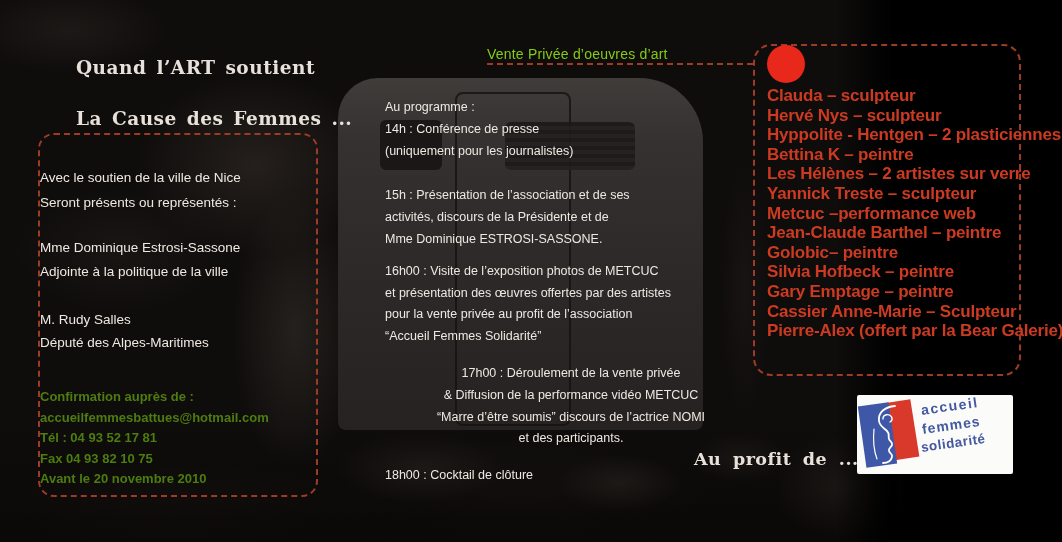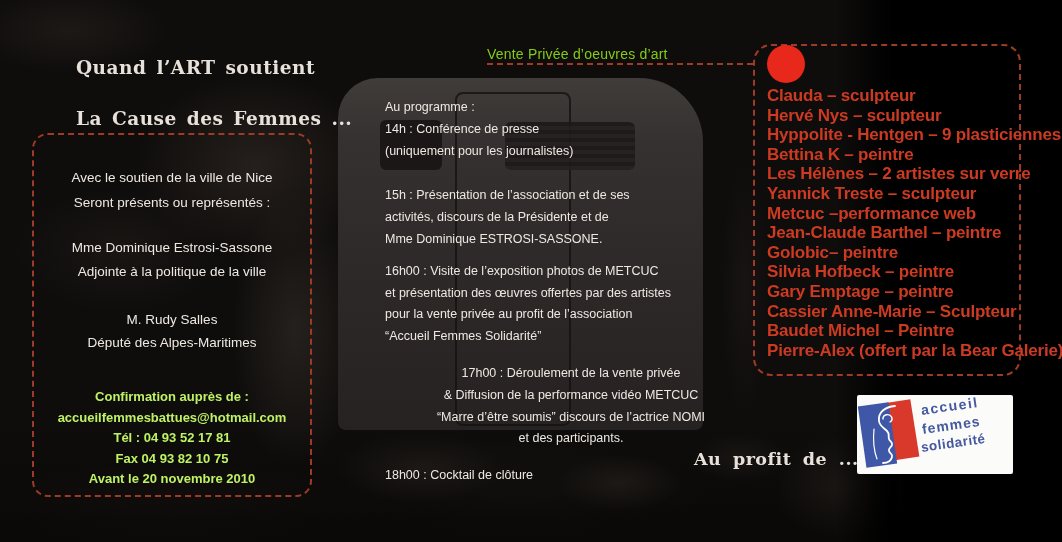--- a/index.html
+++ b/index.html
@@ -65,31 +65,31 @@
   .vente-heading{
     position:absolute; left:487px; top:46px; font-size:14px; color:#84cc16;
     letter-spacing:0.2px; z-index:10;
   }
   .vente-underline{
     position:absolute; left:487px; top:63px; width:266px; height:0;
     border-top:2px dashed #9e3a25; z-index:9;
   }
   
   .support-box{
-    position:absolute; left:32px; top:133px; width:276px; height:360px;
+    position:absolute; left:38px; top:133px; width:276px; height:360px;
     border:2px dashed #9e3a25; border-radius:16px; z-index:10;
-    text-align:center; color:#efe8e2; font-size:13.5px;
+    text-align:left; color:#efe8e2; font-size:13.5px;
   }
   .support-box p{margin:0;}
   .support-intro{margin-top:30px !important; line-height:25px;}
   .support-guest1{margin-top:21px !important; line-height:24px;}
   .support-guest2{margin-top:24px !important; line-height:23px;}
   .support-contact{
     margin-top:33px !important; line-height:20.5px;
-    color:#bef264; font-weight:bold; font-size:13px;
+    color:#4d7c0f; font-weight:bold; font-size:13px;
   }
   
   .program{
     position:absolute; left:385px; top:97px; width:372px; z-index:10;
     color:#efe8e2; font-size:12.5px; line-height:21.8px;
   }
   .program p{margin:0;}
   .prog-item2{margin-top:23px !important;}
   .prog-item3{margin-top:10px !important;}
   .prog-item4{margin-top:15px !important;text-align:center;}
@@ -202,31 +202,30 @@
     <p class="prog-item5">
       <span>18h00 : Cocktail de clôture</span>
     </p>
   </div>
 
   <div class="artists-box">
     <div class="red-dot"></div>
     <div class="artists-list">
       <div>Clauda  – sculpteur</div>
       <div>Hervé Nys – sculpteur</div>
-      <div>Hyppolite - Hentgen  – 9 plasticiennes</div>
+      <div>Hyppolite - Hentgen  – 2 plasticiennes</div>
       <div>Bettina K  – peintre</div>
       <div>Les Hélènes – 2 artistes sur verre</div>
       <div>Yannick Treste  – sculpteur</div>
       <div>Metcuc –performance web</div>
       <div>Jean-Claude Barthel – peintre</div>
       <div>Golobic– peintre</div>
       <div>Silvia Hofbeck – peintre</div>
       <div>Gary Emptage – peintre</div>
       <div>Cassier Anne-Marie – Sculpteur</div>
-      <div>Baudet Michel – Peintre</div>
       <div>Pierre-Alex (offert par la Bear Galerie)</div>
     </div>
   </div>
 
   <div class="au-profit slab">Au  profit  de  ...</div>
 
   <div class="logo">
     <div class="logo-red-panel"></div>
     <div class="logo-blue-panel"></div>
     <svg class="face-svg" width="48" height="64" viewBox="0 0 48 64">

